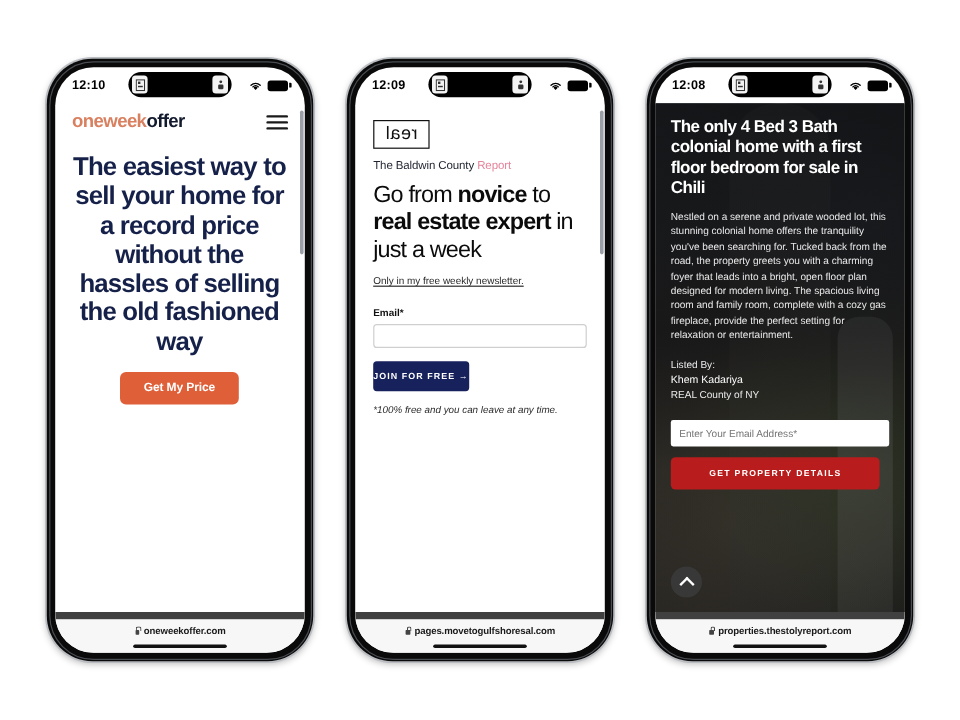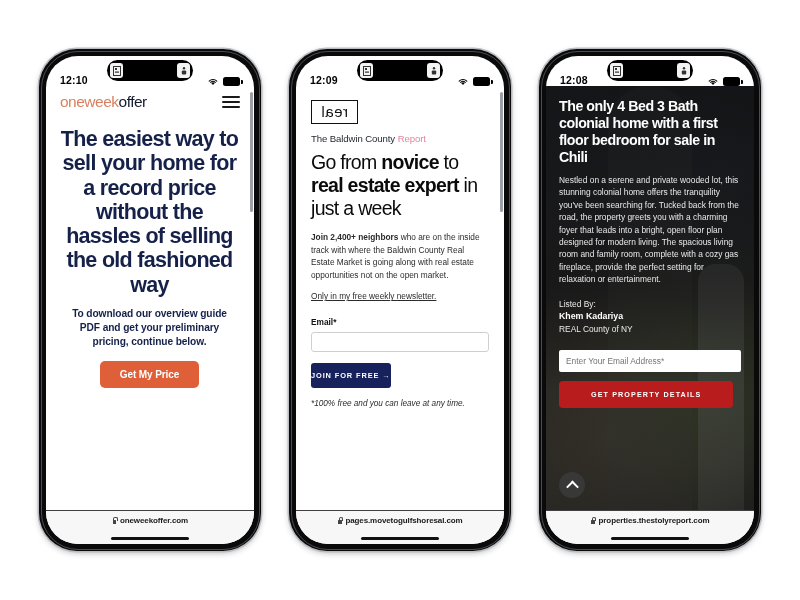--- a/index.html
+++ b/index.html
@@ -48,21 +48,21 @@
     display: flex;
     flex-direction: column;
   }
 
   
   .statusbar {
     position: relative;
     height: 30px;
     flex: 0 0 30px;
     display: flex;
-    align-items: flex-end;
+    align-items: center;
     justify-content: space-between;
     padding: 0 14px;
     z-index: 6;
   }
   .statusbar.light .clock, .statusbar.light .sb-right { color: #000; }
   .clock {
     font-size: 10.5px;
     font-weight: bold;
     letter-spacing: .2px;
     color: #000;
@@ -124,21 +124,21 @@
     width: 2.5px; height: 120px;
     background: #9aa0a6;
     border-radius: 2px;
     z-index: 9;
   }
 
   
   .urlbar {
     flex: 0 0 34px;
     background: #f7f7f7;
-    border-top: 1px solid #404040;
+    border-top: 6px solid #404040;
     display: flex;
     flex-direction: column;
     align-items: center;
     justify-content: flex-start;
     padding-top: 5px;
     position: relative;
     z-index: 6;
   }
   .urlchip {
     display: flex;
@@ -183,21 +183,21 @@
 
   
   .p1-header {
     display: flex;
     align-items: center;
     justify-content: space-between;
     padding: 7px 14px 0 14px;
   }
   .p1-logo {
     font-size: 15.5px;
-    font-weight: normal;
+    font-weight: bold;
     letter-spacing: -.5px;
   }
   .p1-logo .one { color: #d98060; }
   .p1-logo .two { color: #131a2e; }
   .hamburger {
     display: flex;
     flex-direction: column;
     justify-content: space-between;
     width: 18px; height: 12px;
     cursor: pointer;
@@ -378,21 +378,21 @@
     color: #e9e9ea;
   }
   .p3-listed {
     margin-top: 13px;
     font-size: 8.4px;
     line-height: 1.45;
     color: #e9e9ea;
   }
   .p3-agent {
     font-size: 8.8px;
-    font-weight: bold;
+    font-weight: normal;
     color: #ffffff;
     line-height: 1.45;
   }
   .p3-email {
     margin-top: 15px;
     width: 100%;
     height: 22px;
     background: #ffffff;
     border: none;
     border-radius: 2px;
@@ -476,21 +476,20 @@
           </div>
           <div class="hamburger">
             <i></i>
             <i></i>
             <i></i>
           </div>
         </div>
 
         <div class="p1-body">
           <h1 class="p1-head">The easiest way to sell your home for a record price without the hassles of selling the old fashioned way</h1>
-          <p class="p1-sub">To download our overview guide PDF and get your preliminary pricing, continue below.</p>
           <button class="btn-orange1">Get My Price</button>
         </div>
       </div>
 
       <div class="urlbar">
         <div class="urlchip">
           <span class="lock"></span>
           <span>oneweekoffer.com</span>
         </div>
         <div class="homebar"></div>
@@ -538,23 +537,20 @@
           </div>
 
           <div class="p2-kicker">
             <span>The Baldwin County </span><span class="accent">Report</span>
           </div>
 
           <h1 class="p2-head">
             <span>Go from </span><b>novice</b><span> to </span><b>real estate expert</b><span> in just a week</span>
           </h1>
 
-          <p class="p2-para">
-            <b>Join 2,400+ neighbors</b><span> who are on the inside track with where the Baldwin County Real Estate Market is going along with real estate opportunities not on the open market.</span>
-          </p>
           <p class="p2-para2">Only in my free weekly newsletter.</p>
 
           <div class="field-label">Email*</div>
           <input class="field-input" type="text" placeholder="" style="">
           <div>
             <button class="btn-navy">JOIN FOR FREE  →</button>
           </div>
           <p class="p2-fine">*100% free and you can leave at any time.</p>
         </div>
       </div>

